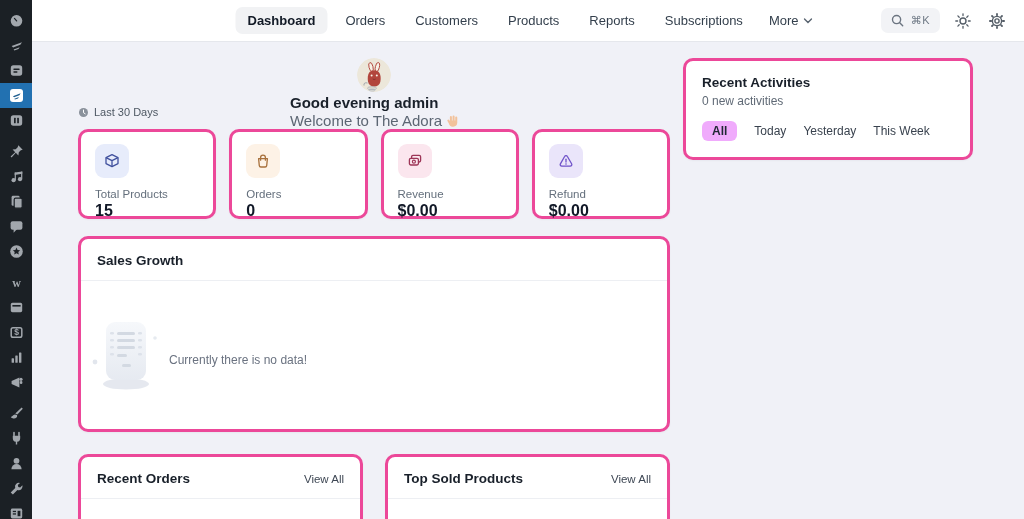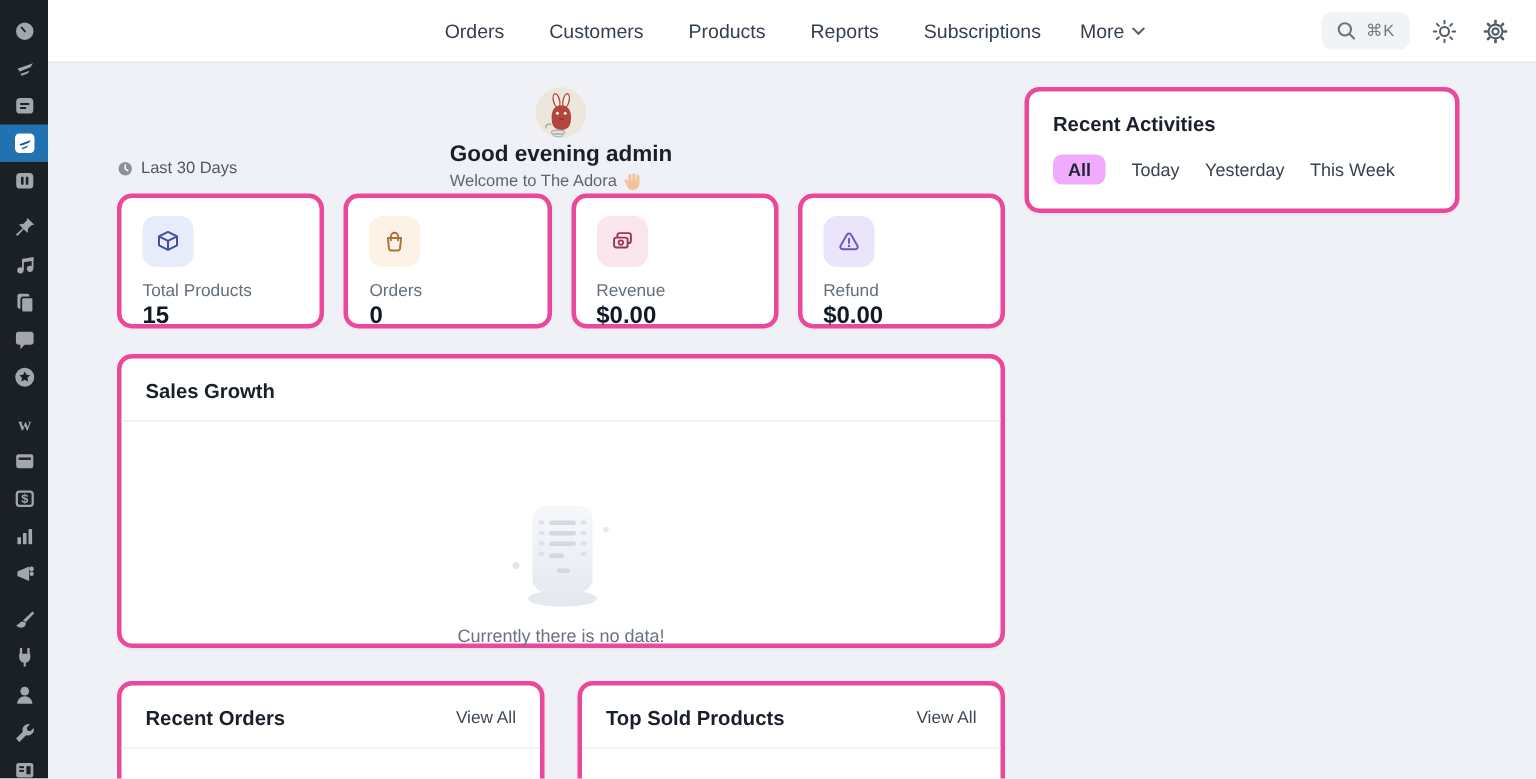--- a/index.html
+++ b/index.html
@@ -35,37 +35,37 @@
   .icon-btn { display:flex; align-items:center; justify-content:center; width:22px; height:22px; }
 
   
   .content { position:absolute; left:32px; right:0; top:42px; bottom:0; overflow:hidden;
     padding:16px 51px 0 46px; display:flex; gap:13px; }
   .main-col { width:592px; flex:none; }
 
   .greeting-row { display:flex; align-items:center; gap:2px; height:34px;flex-direction:column; }
   .avatar { width:34px; height:34px; border-radius:50%; overflow:hidden; flex:none; }
   .greet-title { font-size:15px; font-weight:700; color:#19202a; line-height:18px; }
-  .greet-sub { font-size:11px; color:#5c6673; line-height:14px; margin-top:2px; display:flex; align-items:center; gap:4px; }
+  .greet-sub { font-size:15px; color:#5c6673; line-height:14px; margin-top:2px; display:flex; align-items:center; gap:4px; }
 
   .period { margin-top:14px; display:flex; align-items:center; gap:5px; font-size:11px; font-weight:500; color:#4e5863; }
 
   .stats-grid { margin-top:11px; display:grid; grid-template-columns:repeat(4,1fr); gap:13px; }
   .card { background:#ffffff; border:3px solid #ec4899; border-radius:10px; box-shadow:0 1px 2px rgba(16,24,40,.04); }
   .stat-card { height:90px; padding:12px 14px; }
   .stat-ico { width:34px; height:34px; border-radius:9px; display:flex; align-items:center; justify-content:center; }
   .stat-label { margin-top:10px; font-size:11.5px; color:#646f7c; }
   .stat-value { margin-top:2px; font-size:16px; font-weight:700; color:#111827; }
 
   .sales-card { margin-top:17px; height:196px; }
   .card-head { padding:14px 16px 12px; border-bottom:1px solid #edeff3; }
   .card-head h3 { font-size:13.5px; font-weight:700; color:#19202a; }
   .card-head.row { display:flex; align-items:center; justify-content:space-between; }
   .view-all { font-size:11.5px; font-weight:500; color:#3e4754; }
-  .sales-body { height:150px; display:flex; flex-direction:column; align-items:center; justify-content:flex-end; }
+  .sales-body { height:150px; display:flex; flex-direction:row; align-items:center; justify-content:flex-start; }
   .empty-text { margin-top:8px; font-size:12px; color:#6a7280; }
 
   .bottom-grid { margin-top:22px; display:grid; grid-template-columns:1fr 1fr; gap:22px; }
   .half { height:110px; }
   .stub-body { height:60px; }
 
   .activities { width:290px; flex:none; align-self:flex-start; padding:14px 16px 16px; }
   .act-title { font-size:13.5px; font-weight:700; color:#19202a; }
   .act-sub { margin-top:4px; font-size:12px; color:#606a76; }
   .act-tabs { margin-top:13px; display:flex; align-items:center; gap:17px; }
@@ -206,20 +206,21 @@
           <rect x="8.6" y="4.8" width="2.8" height="5.4" fill="#1b2025"></rect>
         </svg>
     </div>
   </aside>
 
   <header class="topbar">
 
     <nav class="topnav">
       <div class="nav-items">
 
+          <button class="nav-item active"><span>Dashboard</span></button>
 
           <button class="nav-item"><span>Orders</span></button>
 
           <button class="nav-item"><span>Customers</span></button>
 
           <button class="nav-item"><span>Products</span></button>
 
           <button class="nav-item"><span>Reports</span></button>
 
           <button class="nav-item"><span>Subscriptions</span></button>
@@ -408,20 +409,21 @@
             <button class="view-all">View All</button>
           </div>
           <div class="stub-body"></div>
         </section>
       </div>
 
     </main>
 
     <aside class="card activities">
       <h3 class="act-title">Recent Activities</h3>
+      <div class="act-sub">0 new activities</div>
       <div class="act-tabs">
 
           <button class="act-tab active"><span>All</span></button>
 
           <button class="act-tab"><span>Today</span></button>
 
           <button class="act-tab"><span>Yesterday</span></button>
 
           <button class="act-tab"><span>This Week</span></button>
         </div>

